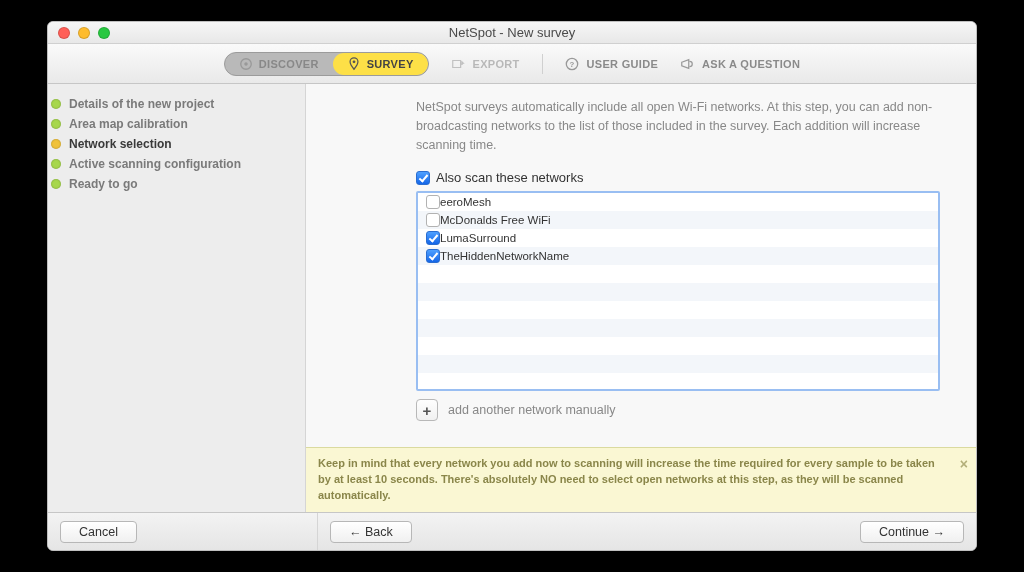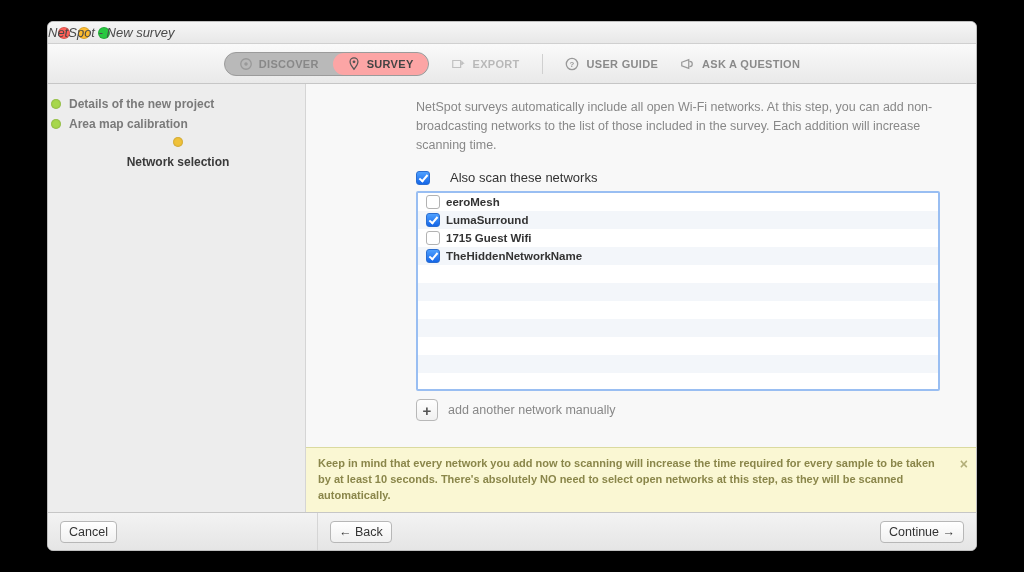--- a/index.html
+++ b/index.html
@@ -33,23 +33,23 @@
     position: relative;
   }
   .traffic { display: flex; gap: 8px; padding-left: 10px; align-items: center; }
   .tl { width: 12px; height: 12px; border-radius: 50%; border: 0.5px solid rgba(0,0,0,0.15); }
   .tl.red { background: #ff5f57; }
   .tl.yellow { background: #febc2e; }
   .tl.green { background: #28c840; }
   .title {
     position: absolute;
     left: 0; right: 0;
+    text-align: center;
     font-size: 13px;
     color: #4a4a4a;
-    font-style: italic;
   }
   
   .toolbar {
     height: 40px;
     background: linear-gradient(#fafafa, #e9e9e9);
     border-bottom: 1px solid #c6c6c6;
     display: flex;
     align-items: center;
     justify-content: center;
     gap: 22px;
@@ -66,21 +66,21 @@
     height: 24px;
     overflow: hidden;
     align-items: center;
   }
   .seg .half {
     display: flex; align-items: center; gap: 6px;
     padding: 0 14px; height: 100%;
     color: #777; font-size: 11px;
   }
   .seg .half.active {
-    background: #fca5a5;
+    background: #fde047;
     border-radius: 14px;
     color: #444;
   }
   .seg .half:not(.active) { color: #888; }
   .tb-btn { display: flex; align-items: center; gap: 8px; cursor: pointer; }
   .tb-sep { width: 1px; height: 20px; background: #d0d0d0; }
   .ico { width: 14px; height: 14px; display: inline-block; }
 
   
   .body {
@@ -95,42 +95,42 @@
     padding: 10px 0 0 3px;
     font-size: 12px;
   }
   .side-item {
     display: flex; align-items: center; gap: 8px;
     padding: 3px 0;
     color: #7a7a7a;
     font-weight: 600;
     cursor: default;
   }
-  .side-item.current { color: #3a3a3a; font-weight: 700; flex-direction: column; }
+  .side-item.current { color: #3a3a3a; font-weight: 700; }
   .dot {
     width: 10px; height: 10px; border-radius: 50%;
     box-shadow: inset 0 0 2px rgba(0,0,0,0.3);
   }
 
   .main {
     flex: 1;
     background: #f8f8f8;
     display: flex;
     flex-direction: column;
     position: relative;
   }
   .desc {
     padding: 14px 30px 10px 110px;
     color: #888;
     font-size: 12.5px;
     line-height: 1.5;
   }
   .chk-row {
     margin: 6px 0 4px 110px;
-    display: flex; align-items: center; gap: 20px;
+    display: flex; align-items: center; gap: 6px;
     font-size: 13px; color: #333;
   }
   .mac-check {
     width: 14px; height: 14px;
     border-radius: 3px;
     background: #fff;
     border: 1px solid #b2b2b2;
     position: relative;
     flex-shrink: 0;
   }
@@ -150,25 +150,24 @@
   .listbox {
     margin: 2px 36px 8px 110px;
     border: 2px solid #99bef2;
     border-radius: 2px;
     background: #fff;
     height: 200px;
     overflow: hidden;
   }
   .row {
     height: 18px;
-    display: flex; align-items: center; gap: 6px;
+    display: flex; align-items: center; 
     padding: 0 8px;
     font-size: 11.5px;
     color: #333;
-    font-weight: bold;
   }
   .row:nth-child(even) { background: #f3f6fa; }
   .add-row {
     margin: 0 0 0 110px;
     display: flex; align-items: center; gap: 10px;
     font-size: 12.5px; color: #888;
   }
   .plus-btn {
     width: 22px; height: 22px;
     border: 1px solid #b8b8b8;
@@ -203,21 +202,21 @@
     padding: 0 12px;
   }
   .footer .spacer { flex: 1; }
   .footer-side {
     width: 258px; display: flex; padding-right: 10px;
     border-right: 1px solid #d5d5d5; height: 100%;
     align-items: center;
   }
   .btn {
     height: 22px;
-    padding: 0 8px;
+    padding: 0 18px;
     border: 1px solid #b7b7b7;
     border-radius: 4px;
     background: linear-gradient(#ffffff,#f0f0f0);
     font-size: 12.5px;
     color: #333;
     display: inline-flex; align-items: center;
     cursor: pointer;
     box-shadow: 0 1px 0 rgba(255,255,255,0.6) inset;
   }
 </style>
@@ -292,42 +291,50 @@
           <span>Details of the new project</span>
         </div>
         <div class="side-item">
           <span class="dot" style="background: rgb(167, 215, 76);"></span>
           <span>Area map calibration</span>
         </div>
         <div class="side-item current">
           <span class="dot" style="background: rgb(240, 194, 58);"></span>
           <span>Network selection</span>
         </div>
+        <div class="side-item">
+          <span class="dot" style="background: rgb(167, 215, 76);"></span>
+          <span>Active scanning configuration</span>
+        </div>
+        <div class="side-item">
+          <span class="dot" style="background: rgb(167, 215, 76);"></span>
+          <span>Ready to go</span>
+        </div>
       </div>
 
     <div class="main">
       <div class="desc">NetSpot surveys automatically include all open Wi-Fi networks. At this step, you can add non-broadcasting networks to the list of those included in the survey. Each addition will increase scanning time.</div>
 
       <div class="chk-row">
         <span id="also-chk" class="mac-check on"></span>
         <span>Also scan these networks</span>
       </div>
 
       <div class="listbox" id="netlist">
           <div class="row">
             <span class="mac-check"></span>
             <span>eeroMesh</span>
           </div>
           <div class="row">
+            <span class="mac-check"></span>
+            <span>McDonalds Free WiFi</span>
+          </div>
+          <div class="row">
             <span class="mac-check on"></span>
             <span>LumaSurround</span>
-          </div>
-          <div class="row">
-            <span class="mac-check"></span>
-            <span>1715 Guest Wifi</span>
           </div>
           <div class="row">
             <span class="mac-check on"></span>
             <span>TheHiddenNetworkName</span>
           </div>
           <div class="row"></div>
           <div class="row"></div>
           <div class="row"></div>
           <div class="row"></div>
           <div class="row"></div>

